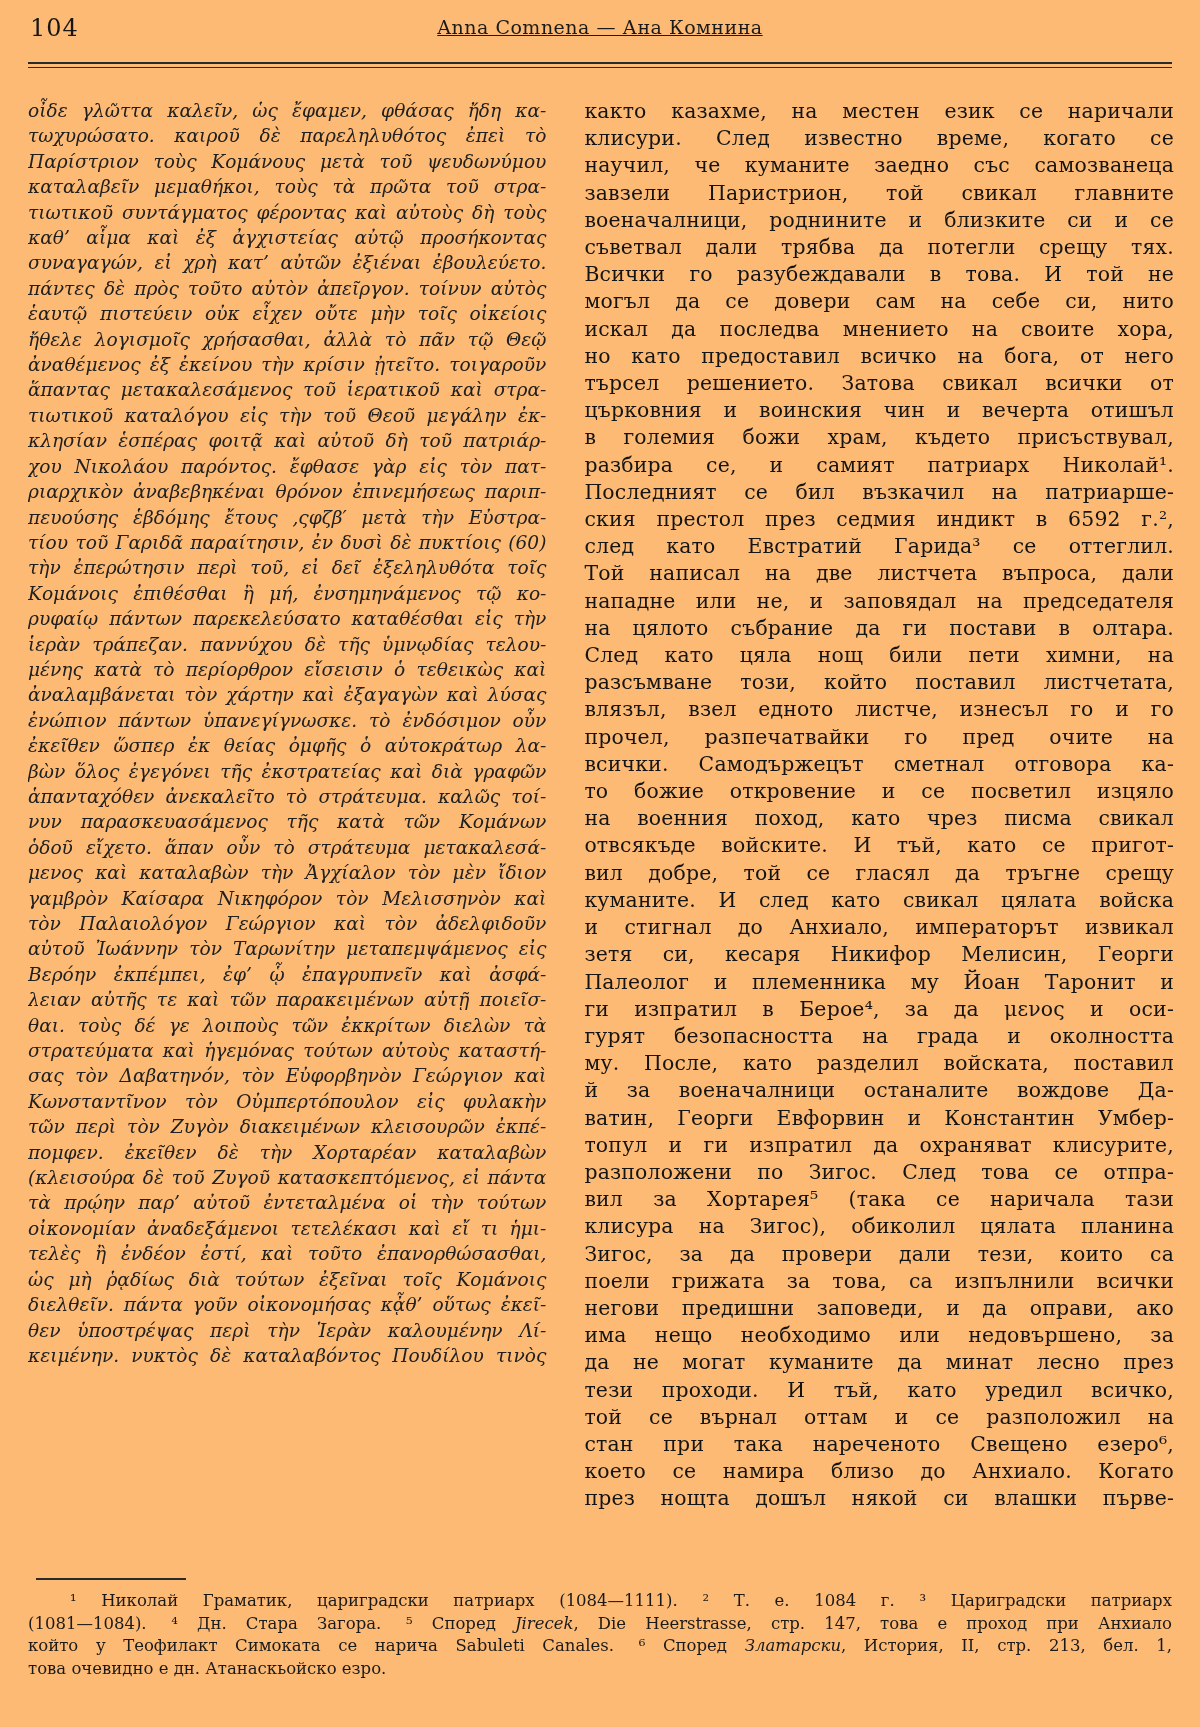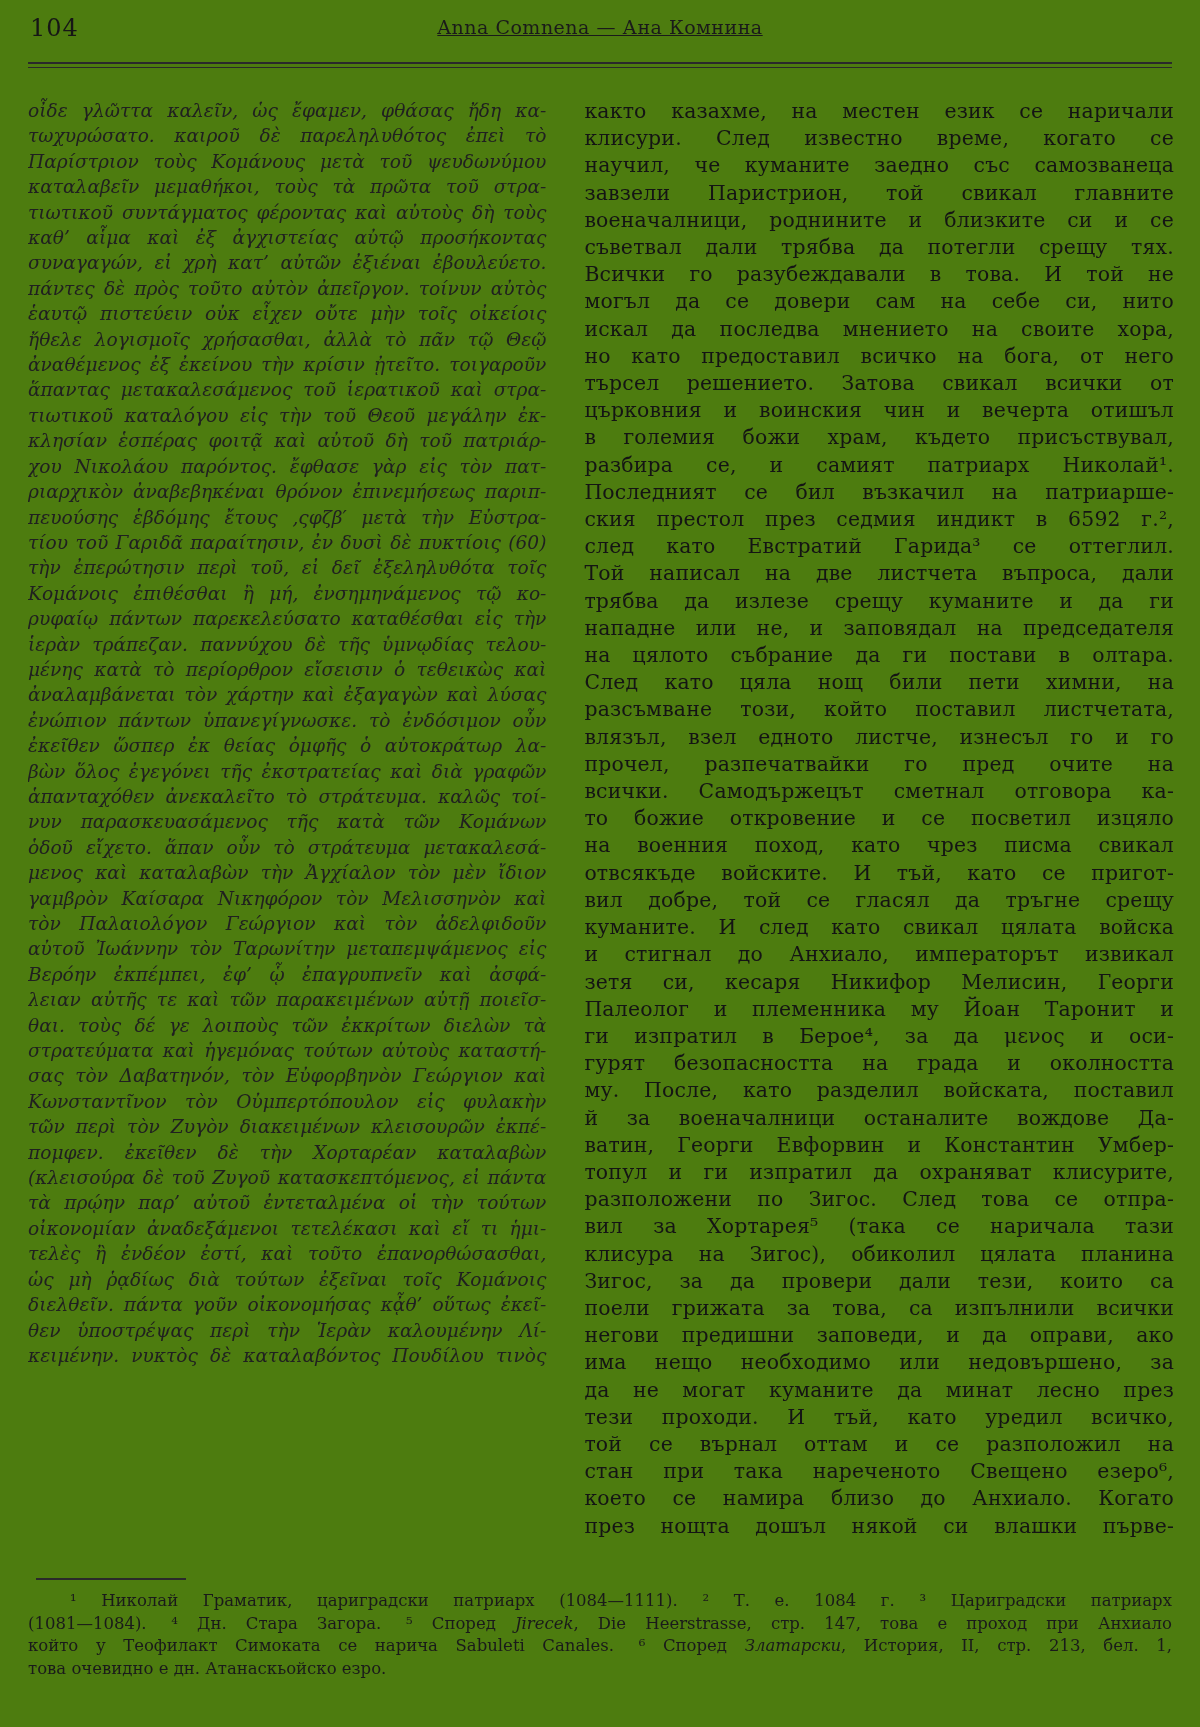--- a/index.html
+++ b/index.html
@@ -1,21 +1,21 @@
 <!DOCTYPE html>
 <html><head>
 <meta charset="utf-8">
 <style>
   html,body{margin:0;padding:0;}
   body{background:#8a8a88;}
   .page{
     position:relative;
     width:1200px;height:1727px;
     margin:0 auto;
-    background:#4d7c0f;
+    background:#fdba74;
     color:#1b1b1b;
     font-family:"DejaVu Serif", serif;
     overflow:hidden;
     box-sizing:border-box;
   }
   .header{position:relative;height:42px;padding-top:16px;}
   .page-number{
     position:absolute;left:30px;top:14px;
     font-size:24px;letter-spacing:1px;color:#161616;
   }
@@ -152,21 +152,20 @@
         <div class="tline">искал да последва мнението на своите хора,</div>
         <div class="tline">но като предоставил всичко на бога, от него</div>
         <div class="tline">търсел решението. Затова свикал всички от</div>
         <div class="tline">църковния и воинския чин и вечерта отишъл</div>
         <div class="tline">в големия божи храм, където присъствувал,</div>
         <div class="tline">разбира се, и самият патриарх Николай¹.</div>
         <div class="tline">Последният се бил възкачил на патриарше-</div>
         <div class="tline">ския престол през седмия индикт в 6592 г.²,</div>
         <div class="tline">след като Евстратий Гарида³ се оттеглил.</div>
         <div class="tline">Той написал на две листчета въпроса, дали</div>
-        <div class="tline">трябва да излезе срещу куманите и да ги</div>
         <div class="tline">нападне или не, и заповядал на председателя</div>
         <div class="tline">на цялото събрание да ги постави в олтара.</div>
         <div class="tline">След като цяла нощ били пети химни, на</div>
         <div class="tline">разсъмване този, който поставил листчетата,</div>
         <div class="tline">влязъл, взел едното листче, изнесъл го и го</div>
         <div class="tline">прочел, разпечатвайки го пред очите на</div>
         <div class="tline">всички. Самодържецът сметнал отговора ка-</div>
         <div class="tline">то божие откровение и се посветил изцяло</div>
         <div class="tline">на военния поход, като чрез писма свикал</div>
         <div class="tline">отвсякъде войските. И тъй, като се пригот-</div>

